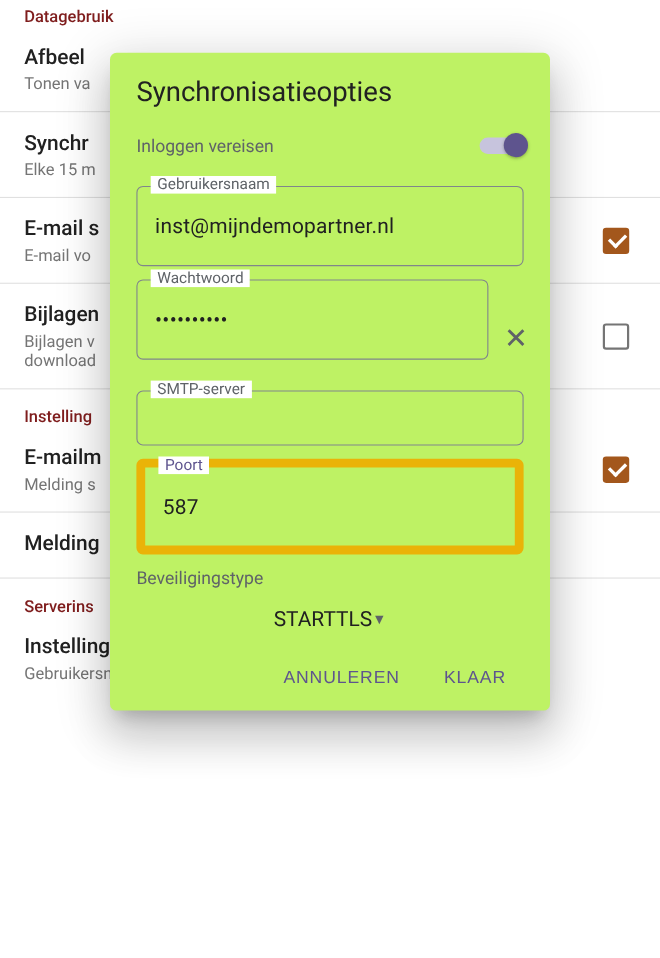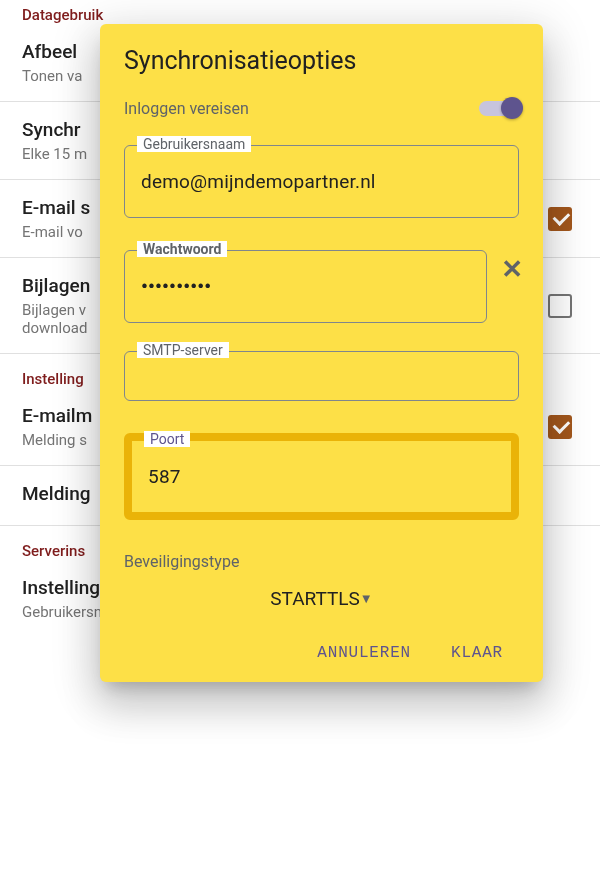--- a/index.html
+++ b/index.html
@@ -56,23 +56,23 @@
       border-width: 0 3px 3px 0;
       transform: rotate(45deg) translateY(-2px);
     }
     .bg-checkbox.unchecked {
       border: 2.5px solid #757575;
       border-radius: 3px;
     }
     .dialog {
       position: absolute;
       left: 100px;
-      top: 24px;
-      width: 443px;
-      background: #fde047;
+      top: 48px;
+      width: 400px;
+      background: #bef264;
       border-radius: 6px;
       box-shadow: 0 24px 38px 3px rgba(0,0,0,0.14), 0 9px 46px 8px rgba(0,0,0,0.12), 0 11px 15px -7px rgba(0,0,0,0.2);
       padding: 22px 0 12px 0;
     }
     .dialog-title {
       font-size: 25px;
       font-weight: 400;
       color: #212121;
       padding: 0 24px 10px;
       font-family: 'Google Sans', Roboto, sans-serif;
@@ -107,21 +107,21 @@
       top: 0;
       right: -4px;
       width: 22px;
       height: 22px;
       background: #5e548e;
       border-radius: 50%;
       box-shadow: 0 1px 3px rgba(0,0,0,0.3);
     }
     .field-group {
       position: relative;
-      margin: 8px 24px 32px;
+      margin: 8px 24px 12px;
     }
     .field-outline {
       border: 1.5px solid #80868b;
       border-radius: 6px;
       padding: 24px 16px;
       position: relative;
     }
     .field-outline.focused {
       border: 8px solid #eab308;
     }
@@ -135,24 +135,23 @@
       color: #5f6368;
     }
     .field-outline.focused .field-legend { color: #5e548e; }
     .field-value {
       font-size: 19px;
       color: #212121;
       letter-spacing: 0.2px;
     }
     .password-row {
       display: flex;
-      align-items: flex-start;
+      align-items: flex-end;
       margin: 8px 14px 28px 24px;
       gap: 8px;
-      font-weight: bold;
     }
     .password-row .field-outline { flex: 1; margin:0; }
     .close-btn {
       font-size: 26px;
       color: #5f6368;
       cursor: pointer;
       padding: 6px;
       line-height: 1;
     }
     .select-group { margin: 12px 24px 10px; }
@@ -172,21 +171,21 @@
       padding: 20px 40px 8px 24px;
     }
     .dialog-btn {
       background: none;
       border: none;
       font-size: 16px;
       font-weight: 500;
       letter-spacing: 0.8px;
       color: #5e548e;
       cursor: pointer;
-      font-family: Liberation Mono, monospace;
+      font-family: Liberation Sans, sans-serif;
     }
   </style>
 </head>
 <body>
 
 <div class="bg-page">
   <div class="bg-section-header">Datagebruik</div>
 
   <div class="bg-item border">
     <div class="bg-title">Afbeel</div>
@@ -238,21 +237,21 @@
     <span class="toggle-label">Inloggen vereisen</span>
     <div class="switch">
       <div class="switch-track"></div>
       <div class="switch-thumb"></div>
     </div>
   </div>
 
   <div class="field-group">
     <div class="field-outline">
       <span class="field-legend">Gebruikersnaam</span>
-      <div class="field-value">demo@mijndemopartner.nl</div>
+      <div class="field-value">inst@mijndemopartner.nl</div>
     </div>
   </div>
 
   <div class="password-row">
     <div class="field-outline">
       <span class="field-legend">Wachtwoord</span>
       <div class="field-value">••••••••••</div>
     </div>
     <span class="close-btn">✕</span>
   </div>

